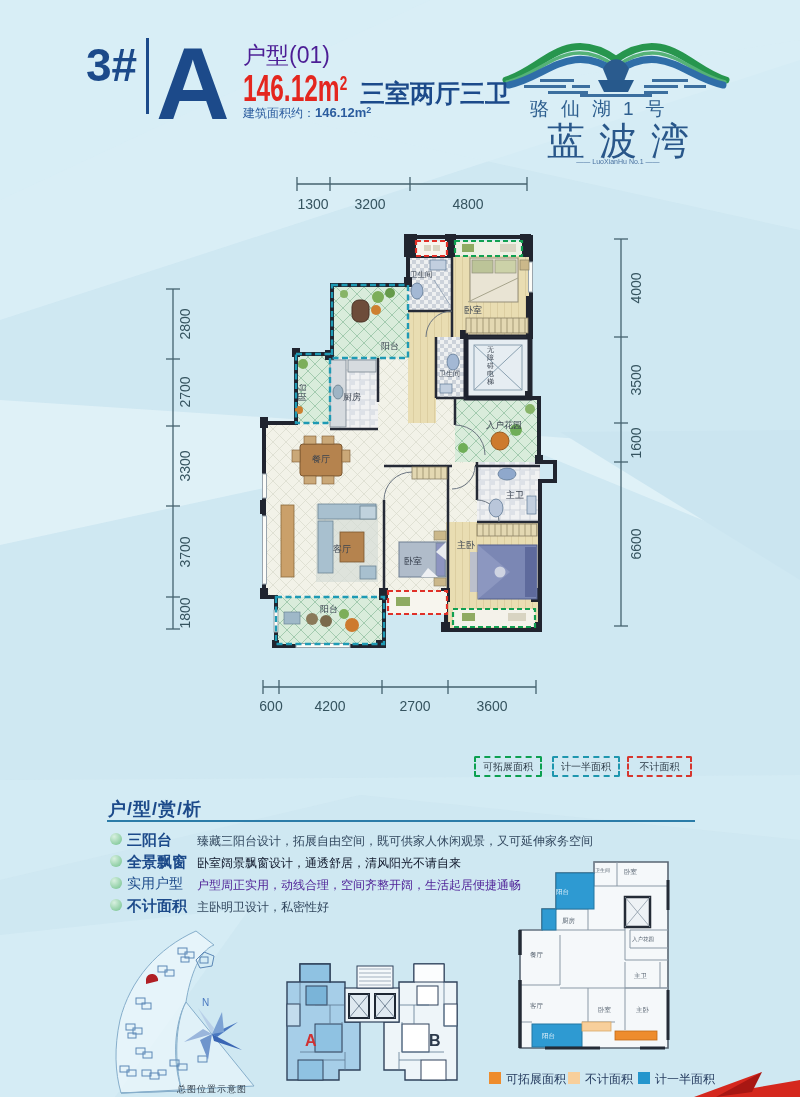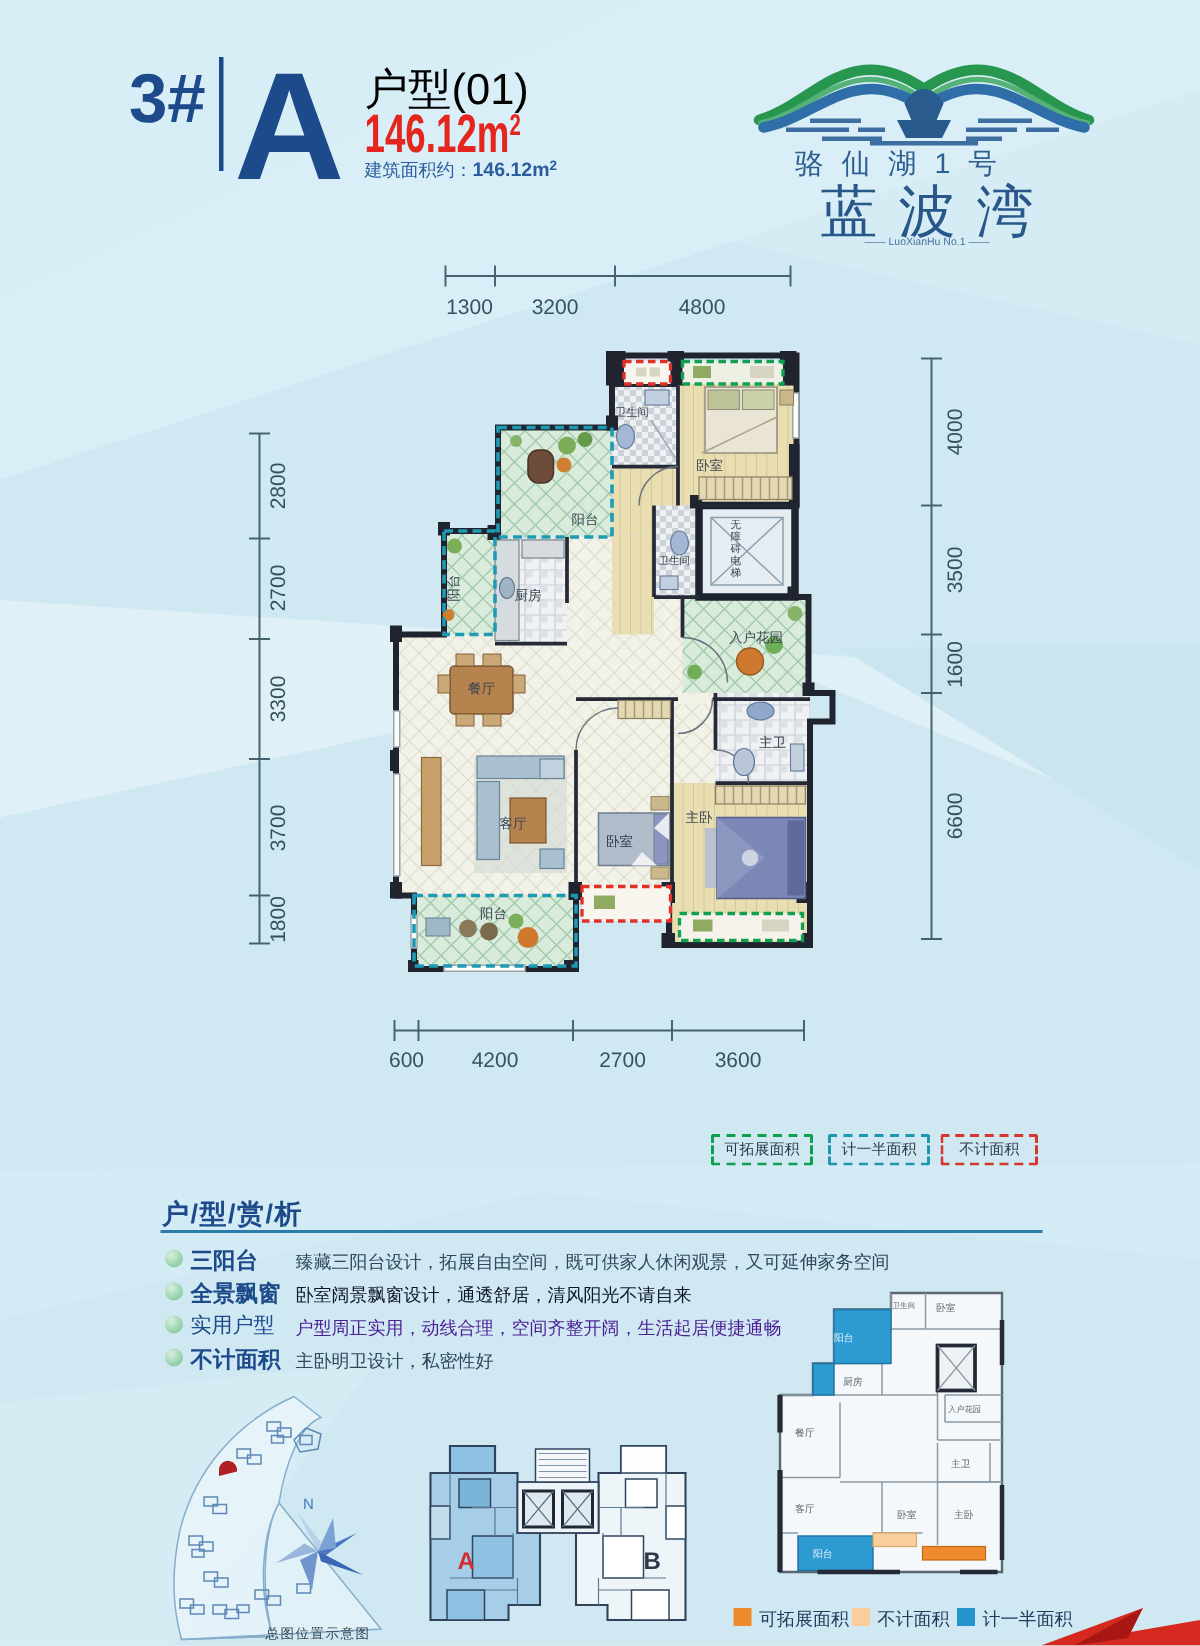--- a/index.html
+++ b/index.html
@@ -407,22 +407,23 @@
     </g>
 
     <path d="M694,1097 L762,1072 L742,1090 L800,1080 L800,1097 Z" fill="#d5281e"></path>
     <path d="M716,1097 L762,1072 L752,1092 Z" fill="#a81713"></path>
   </g>
 </svg>
 
 <div class="abs db" style="left:86px;top:38px;font-size:46px;font-weight:bold;letter-spacing:0px">3#</div>
 <div class="abs" style="left:146px;top:38px;width:3px;height:76px;background:#1c4a8a"></div>
 <div class="abs db" style="left:156px;top:26px;font-size:102px;font-weight:bold">A</div>
-<div class="abs" style="left:243px;top:40px;font-size:29px;color:#000000">户型(01)</div>
+<div class="abs" style="left:243px;top:40px;font-size:23px;color:#4c1d95">户型(01)</div>
 <div class="abs" style="left:243px;top:68px;font-size:36px;font-weight:bold;color:#e4261e;transform:scaleX(0.68);transform-origin:0 0;white-space:nowrap">146.12m<span style="font-size:20px;vertical-align:11px">2</span></div>
+<div class="abs db" style="left:360px;top:77px;font-size:25px;font-weight:bold;letter-spacing:0px">三室两厅三卫</div>
 <div class="abs" style="left:243px;top:105px;font-size:12px;color:#2b5c9e">建筑面积约：<b style="font-size:13px">146.12m<span style="font-size:9px;vertical-align:4px">2</span></b></div>
 
 <div class="abs" style="left:518px;top:96px;width:200px;text-align:left;white-space:nowrap;font-size:19px;color:#2e5f8f;letter-spacing:12px;text-indent:12px">骆仙湖1号</div>
 <div class="abs" style="left:518px;top:116px;width:200px;text-align:center;white-space:nowrap;font-size:38px;font-weight:normal;color:#29578a;letter-spacing:14px;text-indent:14px">蓝波湾</div>
 <div class="abs" style="left:518px;top:158px;width:200px;text-align:center;font-size:7px;color:#4a72a0">—— LuoXianHu No.1 ——</div>
 
 <div class="abs" style="left:474px;top:756px;width:64px;height:17px;border:2px dashed #0ca050;border-radius:2px;text-align:center;font-size:10px;line-height:17px;color:#2c3a46">可拓展面积</div>
 <div class="abs" style="left:552px;top:756px;width:64px;height:17px;border:2px dashed #1e96ae;border-radius:2px;text-align:center;font-size:10px;line-height:17px;color:#2c3a46">计一半面积</div>
 <div class="abs" style="left:627px;top:756px;width:61px;height:17px;border:2px dashed #d6362e;border-radius:2px;text-align:center;font-size:10px;line-height:17px;color:#2c3a46">不计面积</div>
 

